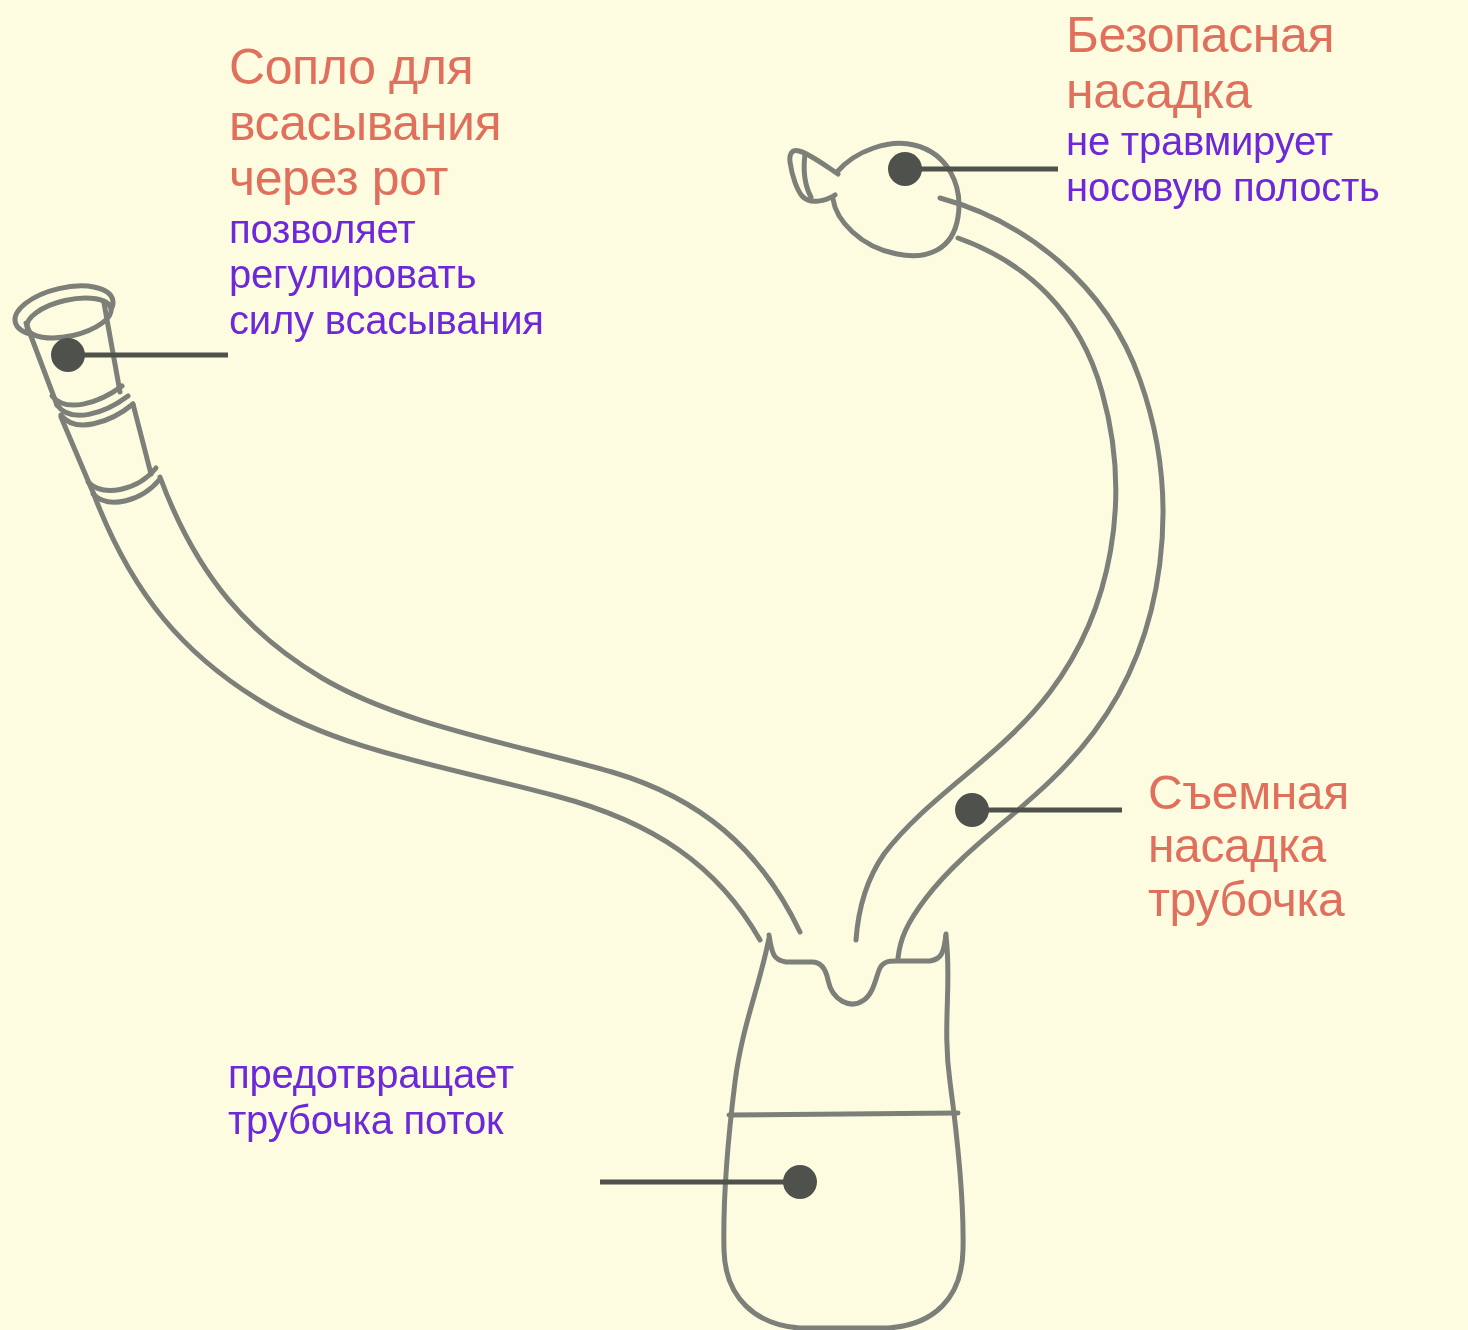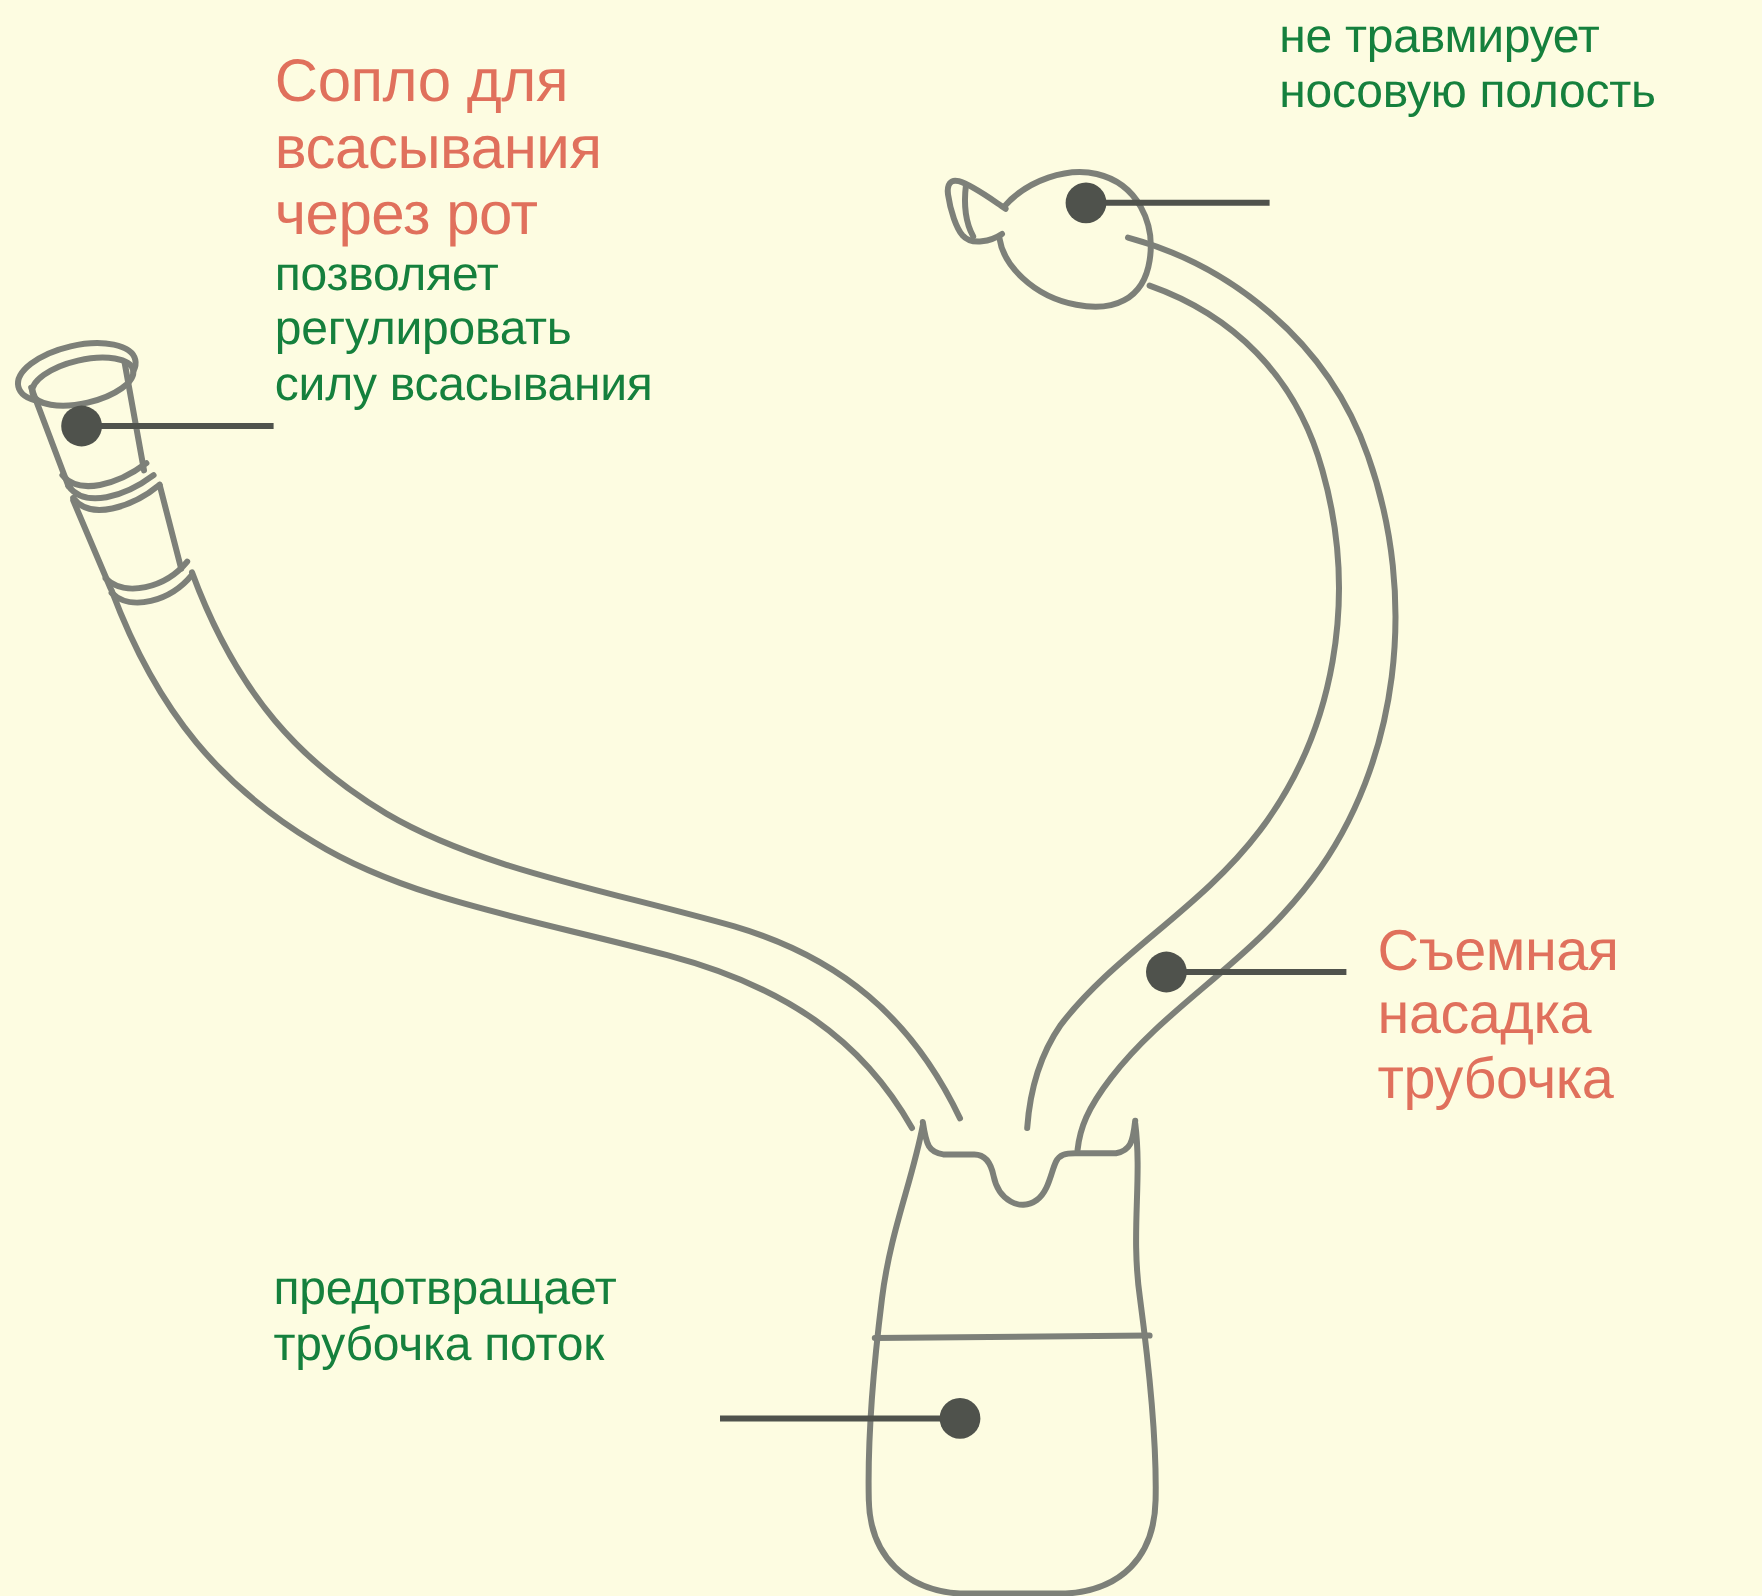--- a/index.html
+++ b/index.html
@@ -36,21 +36,21 @@
     color: #e0705c;
     font-size: 50px;
     line-height: 1.11;
     font-weight: 400;
     letter-spacing: -0.4px;
     white-space: pre-line;
     margin: 0;
     padding: 0;
   }
   .c-sub {
-    color: #15803d;
+    color: #6d28d9;
     font-size: 40px;
     line-height: 1.14;
     font-weight: 400;
     letter-spacing: -0.2px;
     white-space: pre-line;
     margin: 0;
     padding: 0;
   }
   .c-title.small { font-size: 48px; }
   .co-mouth  { left: 229px; top: 40px;  width: 430px; }
@@ -164,20 +164,22 @@
   <div class="callout co-mouth">
     <div class="c-title">Сопло для
 всасывания
 через рот</div>
     <div class="c-sub">позволяет
 регулировать
 силу всасывания</div>
   </div>
 
   <div class="callout co-nose">
+    <div class="c-title">Безопасная
+насадка</div>
     <div class="c-sub">не травмирует
 носовую полость</div>
   </div>
 
   <div class="callout co-tube">
     <div class="c-title small">Съемная
 насадка
 трубочка</div>
     <div class="c-sub"></div>
   </div>

